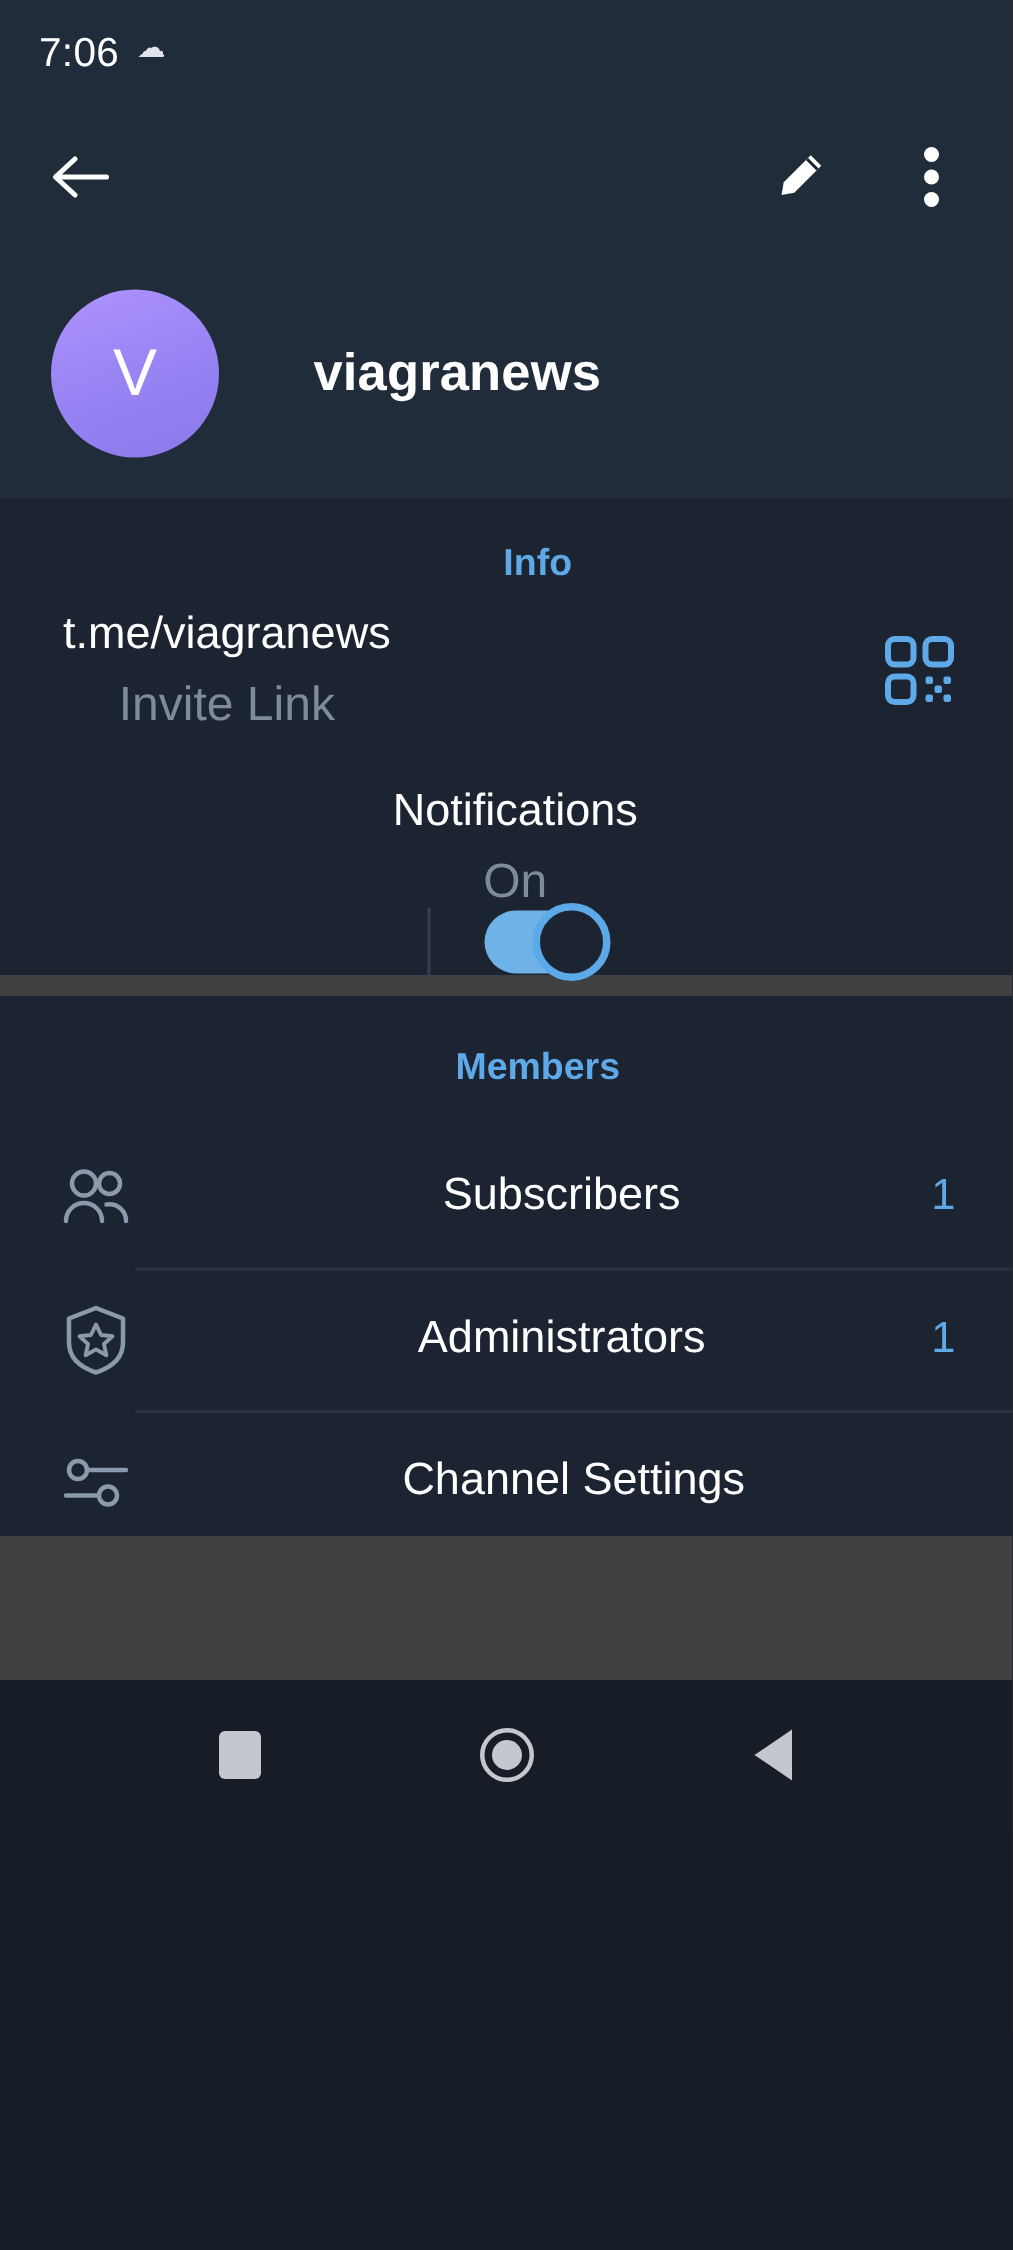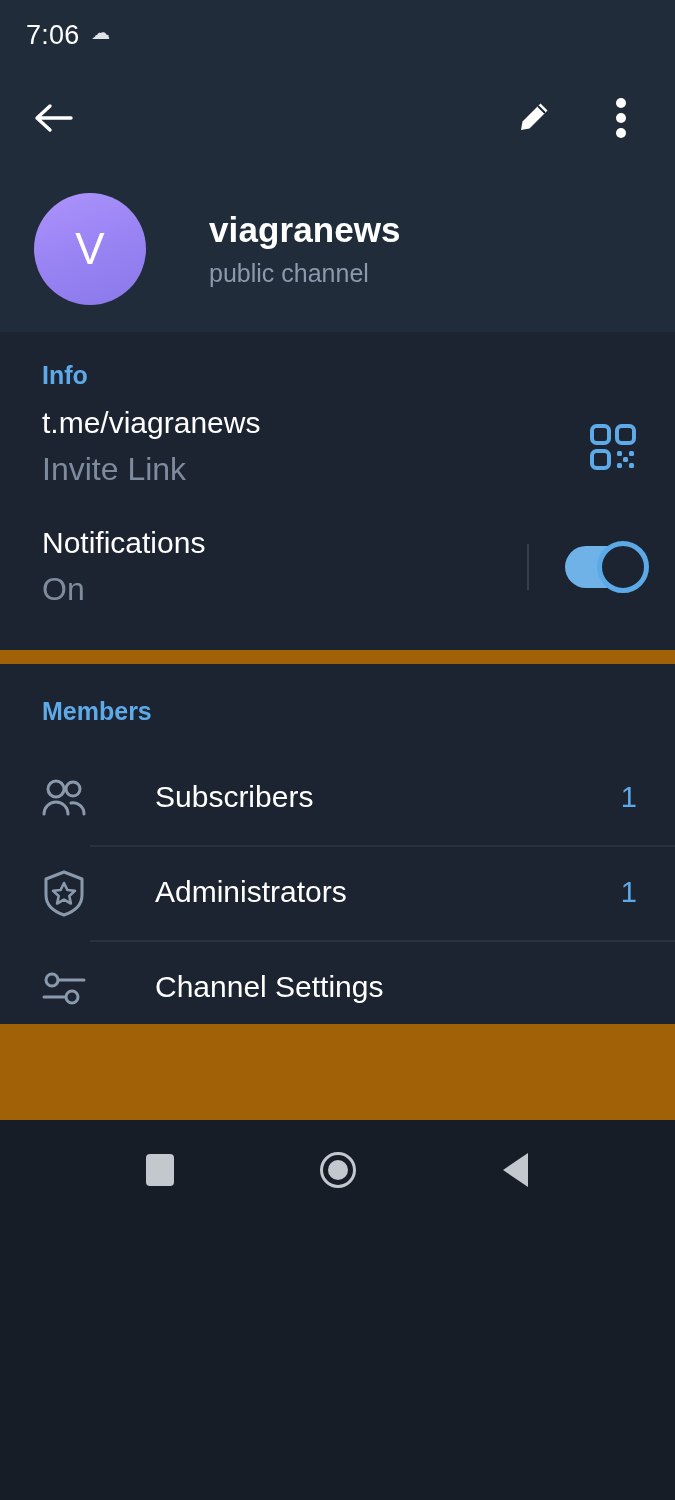--- a/index.html
+++ b/index.html
@@ -3,21 +3,21 @@
 <meta charset="utf-8">
 <style>
   * { margin:0; padding:0; box-sizing:border-box; }
   html,body {
     width:675px; height:1500px;
     background:#161d27;
     font-family:"Liberation Sans", sans-serif;
     -webkit-font-smoothing:antialiased;
     overflow:hidden;
   }
-  .screen { position:relative; width:675px; height:1220px; background:#a16207; }
+  .screen { position:relative; width:675px; height:1220px; background:#404040;text-align:center; }
 
   
   .statusbar {
     position:absolute; top:0; left:0; width:675px; height:70px;
     background:#212c3a;
     display:flex; align-items:center; justify-content:space-between;
     padding:0 26px;
   }
   .sb-left { display:flex; align-items:center; gap:12px; }
   .sb-time { color:#ffffff; font-size:27px; letter-spacing:.2px; }
@@ -87,21 +87,21 @@
     color:#5ea9e8; font-size:25px; font-weight:bold;
     padding:28px 0 0 42px; line-height:1.2;
   }
   #members-card .section-title { padding-top:32px; }
 
   .info-row {
     position:relative; display:flex; align-items:center; justify-content:space-between;
     padding:0 30px 0 42px; cursor:pointer;
   }
   #row-invite { margin-top:14px; height:86px; }
-  #row-notif  { margin-top:34px; height:86px; }
+  #row-notif  { margin-top:34px; height:86px;flex-direction:column; }
   .row-main { display:flex; flex-direction:column; justify-content:center; }
   .row-title { color:#ffffff; font-size:30px; line-height:1.15; }
   .row-sub   { color:#7d8b9d; font-size:32px; margin-top:10px; line-height:1.15; }
 
   .qr-icon { width:48px; height:48px; margin-right:8px; }
 
   .notif-right { display:flex; align-items:center; }
   .vdivider { width:2px; height:46px; background:#343f4f; margin-right:36px; }
   .toggle {
     width:80px; height:42px; border-radius:21px; background:#6fb2e8;
@@ -176,21 +176,20 @@
       </div>
     </div>
   </div>
 
   <div class="profile">
     <div class="avatar">
       <span class="avatar-letter">V</span>
     </div>
     <div class="profile-text">
       <div class="profile-title">viagranews</div>
-      <div class="profile-sub">public channel</div>
     </div>
   </div>
 
   <div class="card" id="info-card">
     <div class="section-title">Info</div>
 
     <div class="info-row" id="row-invite">
       <div class="row-main">
         <div class="row-title">t.me/viagranews</div>
         <div class="row-sub">Invite Link</div>

